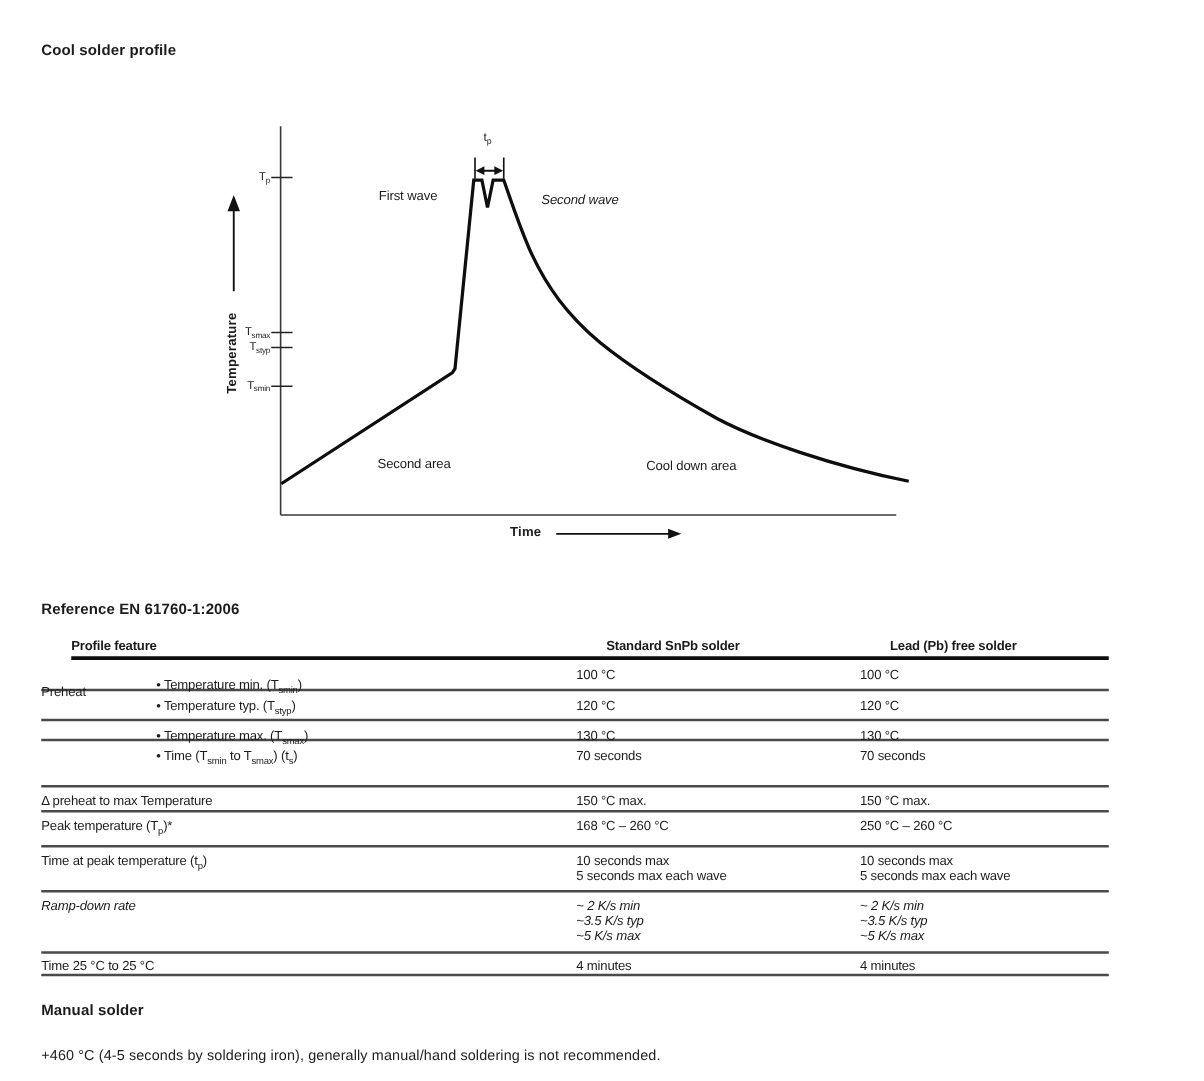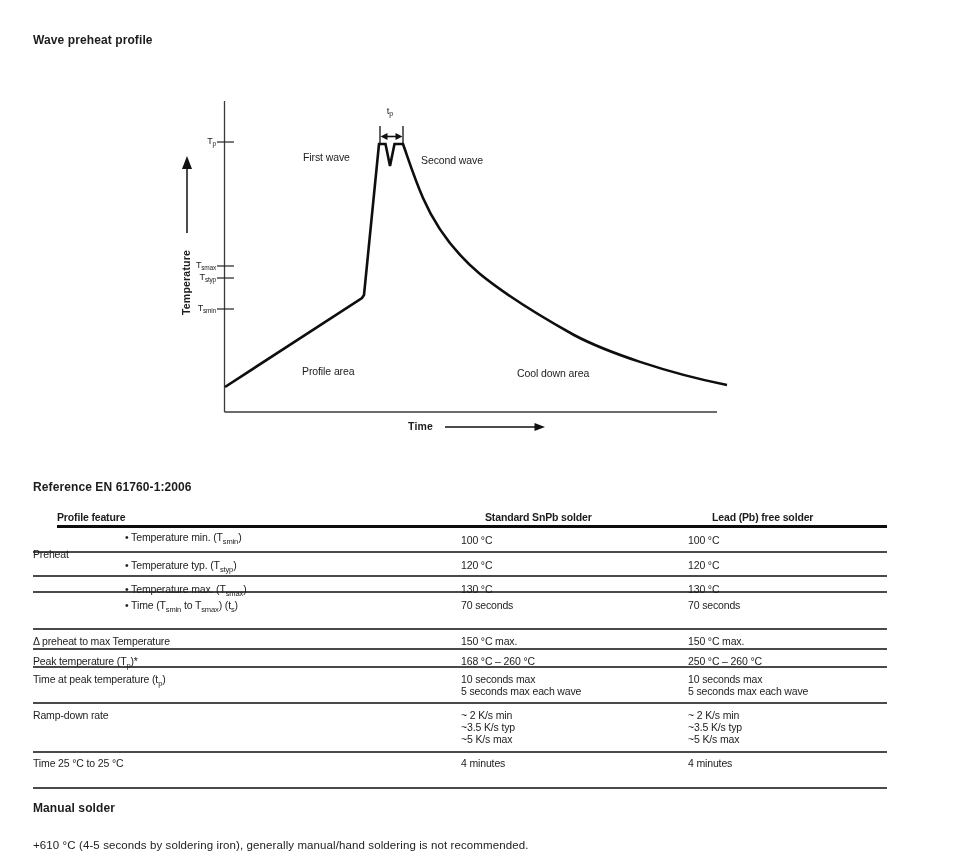--- a/index.html
+++ b/index.html
@@ -39,21 +39,21 @@
   .c1 { left:0; }
   .c2 { left:92px; }
   .c3 { left:428px; }
   .c4 { left:643px;padding-left:12px; }
   .bold { font-weight:bold; }
   svg { display:block; }
 </style>
 </head>
 <body>
 
-<div class="abs doc-heading" style="left:33px; top:33px;">Wave preheat profile</div>
+<div class="abs doc-heading" style="left:33px; top:33px;">Cool solder profile</div>
 
 <svg class="abs" style="left:150px; top:95px;" width="610" height="350" viewBox="0 0 610 350">
 
   <line x1="74.5" y1="6" x2="74.5" y2="317" stroke="#3a3a3a" stroke-width="1.3"></line>
 
   <line x1="74.5" y1="317" x2="567" y2="317" stroke="#3a3a3a" stroke-width="1.3"></line>
 
   <g stroke="#222" stroke-width="1.2">
     <line x1="67" y1="47" x2="84" y2="47"></line>
     <line x1="67" y1="171" x2="84" y2="171"></line>
@@ -87,40 +87,40 @@
 </svg>
 
 <div class="abs tp-label">t<sub>p</sub></div>
 
 <div class="abs ytick" style="top:136px;">T<sub>p</sub></div>
 <div class="abs ytick" style="top:260px;">T<sub>smax</sub></div>
 <div class="abs ytick" style="top:272px;">T<sub>styp</sub></div>
 <div class="abs ytick" style="top:303px;">T<sub>smin</sub></div>
 
 <div class="abs chart-label" style="left:303px; top:151px;">First wave</div>
-<div class="abs chart-label" style="left:421px; top:154px;">Second wave</div>
-<div class="abs chart-label" style="left:302px; top:365px;">Profile area</div>
+<div class="abs chart-label" style="left:433px; top:154px;font-style:italic;">Second wave</div>
+<div class="abs chart-label" style="left:302px; top:365px;">Second area</div>
 <div class="abs chart-label" style="left:517px; top:367px;">Cool down area</div>
 
 <div class="abs axis-label vtext" style="left:180px; top:243px; height:72px;">Temperature</div>
 <div class="abs axis-label" style="left:408px; top:420px;">Time</div>
 
 <div class="abs doc-heading" style="left:33px; top:480px;">Reference EN 61760-1:2006</div>
 
 <div id="ref-table">
 
   <div class="trow thead" style="height:18px;margin-left:24px;">
     <div class="cell c1 bold" style="padding-top:1px;">Profile feature</div>
     <div class="cell c3 bold" style="padding-top:1px;">Standard SnPb solder</div>
     <div class="cell c4 bold" style="padding-top:1px;">Lead (Pb) free solder</div>
   </div>
 
   <div class="trow" style="height:25px;">
     <div class="cell c1" style="padding-top:20px;">Preheat</div>
-    <div class="cell c2" style="padding-top:3px;">• Temperature min. (T<sub>smin</sub>)</div>
+    <div class="cell c2" style="padding-top:14px;">• Temperature min. (T<sub>smin</sub>)</div>
     <div class="cell c3" style="padding-top:6px;">100 °C</div>
     <div class="cell c4" style="padding-top:6px;">100 °C</div>
   </div>
 
   <div class="trow" style="height:24px;">
     <div class="cell c2" style="padding-top:6px;">• Temperature typ. (T<sub>styp</sub>)</div>
     <div class="cell c3" style="padding-top:6px;">120 °C</div>
     <div class="cell c4" style="padding-top:6px;">120 °C</div>
   </div>
 
@@ -135,54 +135,54 @@
     <div class="cell c3" style="padding-top:6px;">70 seconds</div>
     <div class="cell c4" style="padding-top:6px;">70 seconds</div>
   </div>
 
   <div class="trow" style="height:20px;">
     <div class="cell c1" style="padding-top:5px;">Δ preheat to max Temperature</div>
     <div class="cell c3" style="padding-top:5px;">150 °C max.</div>
     <div class="cell c4" style="padding-top:5px;">150 °C max.</div>
   </div>
 
-  <div class="trow" style="height:18px;">
+  <div class="trow" style="height:28px;">
     <div class="cell c1" style="padding-top:5px;">Peak temperature (T<sub>p</sub>)*</div>
     <div class="cell c3" style="padding-top:5px;">168 °C – 260 °C</div>
     <div class="cell c4" style="padding-top:5px;">250 °C – 260 °C</div>
   </div>
 
   <div class="trow" style="height:36px;">
     <div class="cell c1" style="padding-top:5px;">Time at peak temperature (t<sub>p</sub>)</div>
     <div class="cell c3" style="padding-top:5px;">
       <div>10 seconds max</div>
       <div>5 seconds max each wave</div>
     </div>
     <div class="cell c4" style="padding-top:5px;">
       <div>10 seconds max</div>
       <div>5 seconds max each wave</div>
     </div>
   </div>
 
-  <div class="trow" style="height:49px;">
+  <div class="trow" style="height:49px;font-style:italic;">
     <div class="cell c1" style="padding-top:5px;">Ramp-down rate</div>
     <div class="cell c3" style="padding-top:5px;">
       <div>~ 2 K/s min</div>
       <div>~3.5 K/s typ</div>
       <div>~5 K/s max</div>
     </div>
     <div class="cell c4" style="padding-top:5px;">
       <div>~ 2 K/s min</div>
       <div>~3.5 K/s typ</div>
       <div>~5 K/s max</div>
     </div>
   </div>
 
-  <div class="trow" style="height:36px;">
+  <div class="trow" style="height:18px;">
     <div class="cell c1" style="padding-top:4px;">Time 25 °C to 25 °C</div>
     <div class="cell c3" style="padding-top:4px;">4 minutes</div>
     <div class="cell c4" style="padding-top:4px;">4 minutes</div>
   </div>
 
 </div>
 
 <div class="abs doc-heading" style="left:33px; top:801px;">Manual solder</div>
-<div class="abs note" style="left:33px; top:839px;">+610 °C (4-5 seconds by soldering iron), generally manual/hand soldering is not recommended.</div>
+<div class="abs note" style="left:33px; top:839px;">+460 °C (4-5 seconds by soldering iron), generally manual/hand soldering is not recommended.</div>
 
 </body></html>

